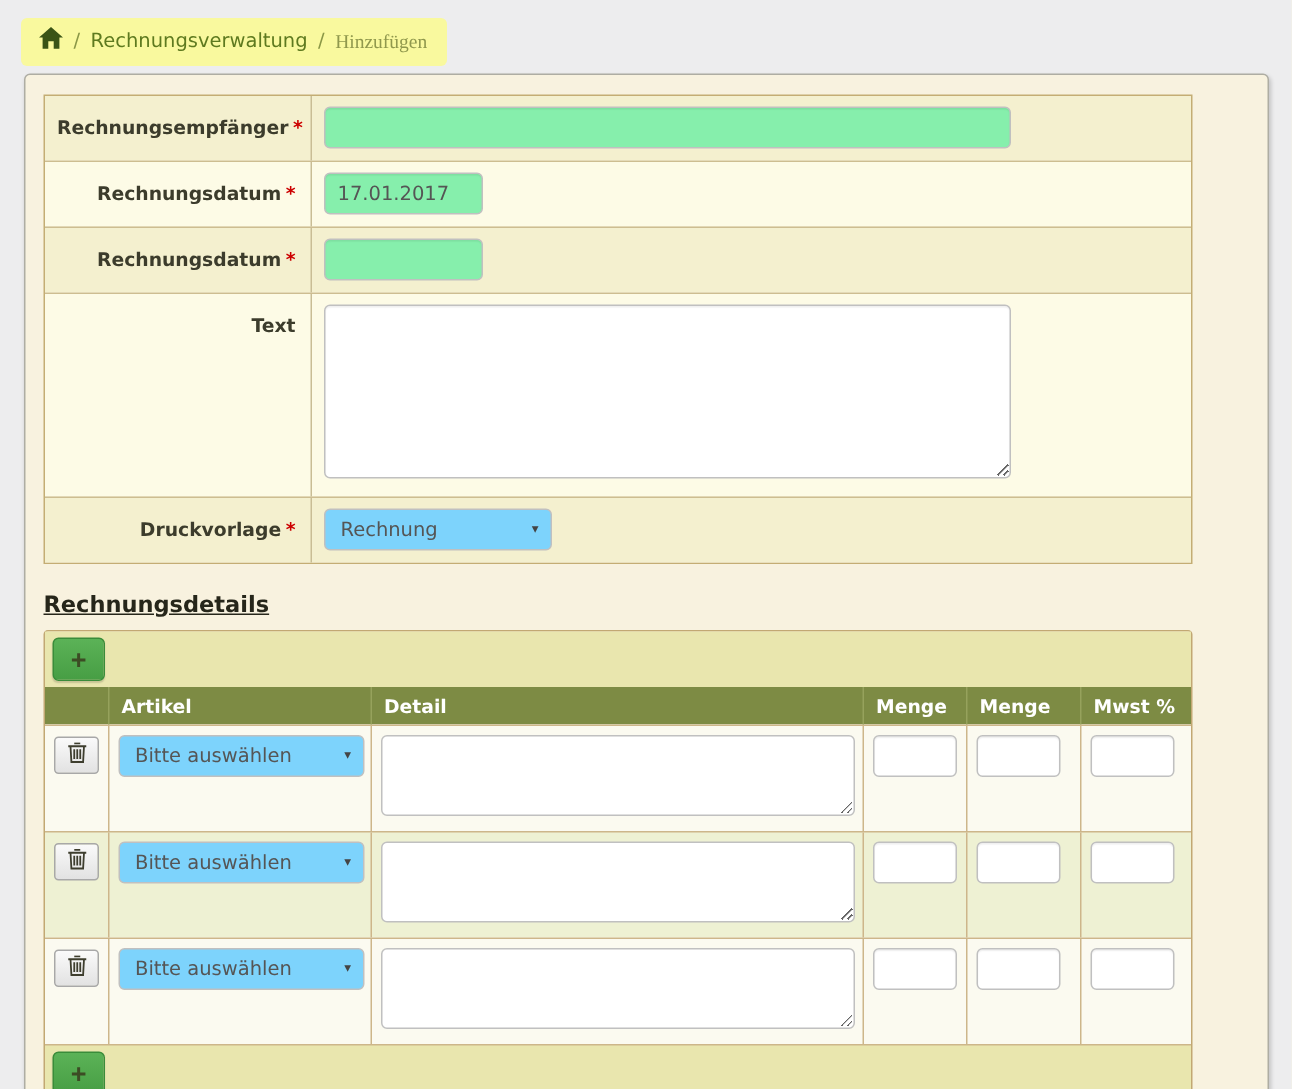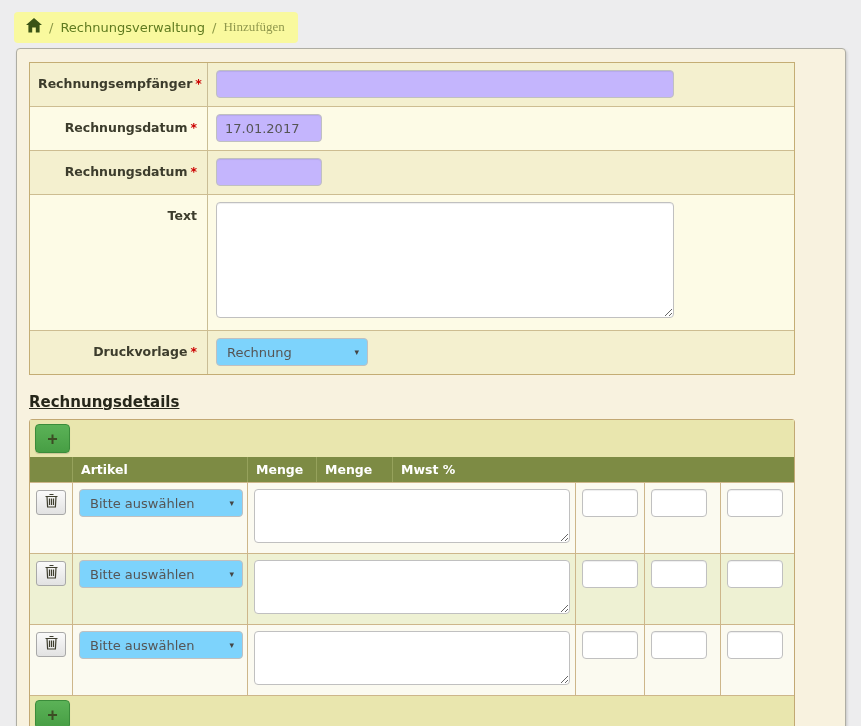--- a/index.html
+++ b/index.html
@@ -35,21 +35,21 @@
   .label-cell {
     width:159px; min-width:159px; text-align:right;
     padding:13px 10px 10px 8px; border-right:1px solid #c9bd95;
     font-weight:bold; font-size:12.5px; color:#3c3c2c;
   }
   .req { color:#cc0000; font-weight:bold; margin-left:3px; }
   .field-cell { flex:1; padding:7px 10px 8px 8px; }
   .ti {
     height:26px; border:1px solid #c0c0c0; border-radius:4px;
     padding:0 8px; font:13px "DejaVu Sans","Liberation Sans",sans-serif;
-    color:#555; background:#c4b5fd; box-shadow:inset 0 1px 1px rgba(0,0,0,0.07);
+    color:#555; background:#86efac; box-shadow:inset 0 1px 1px rgba(0,0,0,0.07);
     outline:none; box-sizing:content-box;
   }
   .w-wide { width:440px; }
   .w-date { width:88px; }
   .big-text {
     width:440px; height:102px; border:1px solid #c0c0c0; border-radius:4px;
     padding:6px 8px; font:13px "DejaVu Sans","Liberation Sans",sans-serif;
     color:#555; background:#fff; box-shadow:inset 0 1px 1px rgba(0,0,0,0.07);
     resize:both; outline:none;
   }
@@ -189,20 +189,21 @@
 
     <div class="dtable">
 
       <div class="dtoolbar">
         <button class="btn-plus">+</button>
       </div>
 
       <div class="dheader">
         <div class="c c0"></div>
         <div class="c c1">Artikel</div>
+        <div class="c c2">Detail</div>
         <div class="c c3">Menge</div>
         <div class="c c4">Menge</div>
         <div class="c c5">Mwst %</div>
       </div>
 
       <div class="drow odd">
         <div class="c c0">
           <button class="btn-trash">
             <span>
               <svg width="13" height="14" viewBox="0 0 13 14">

